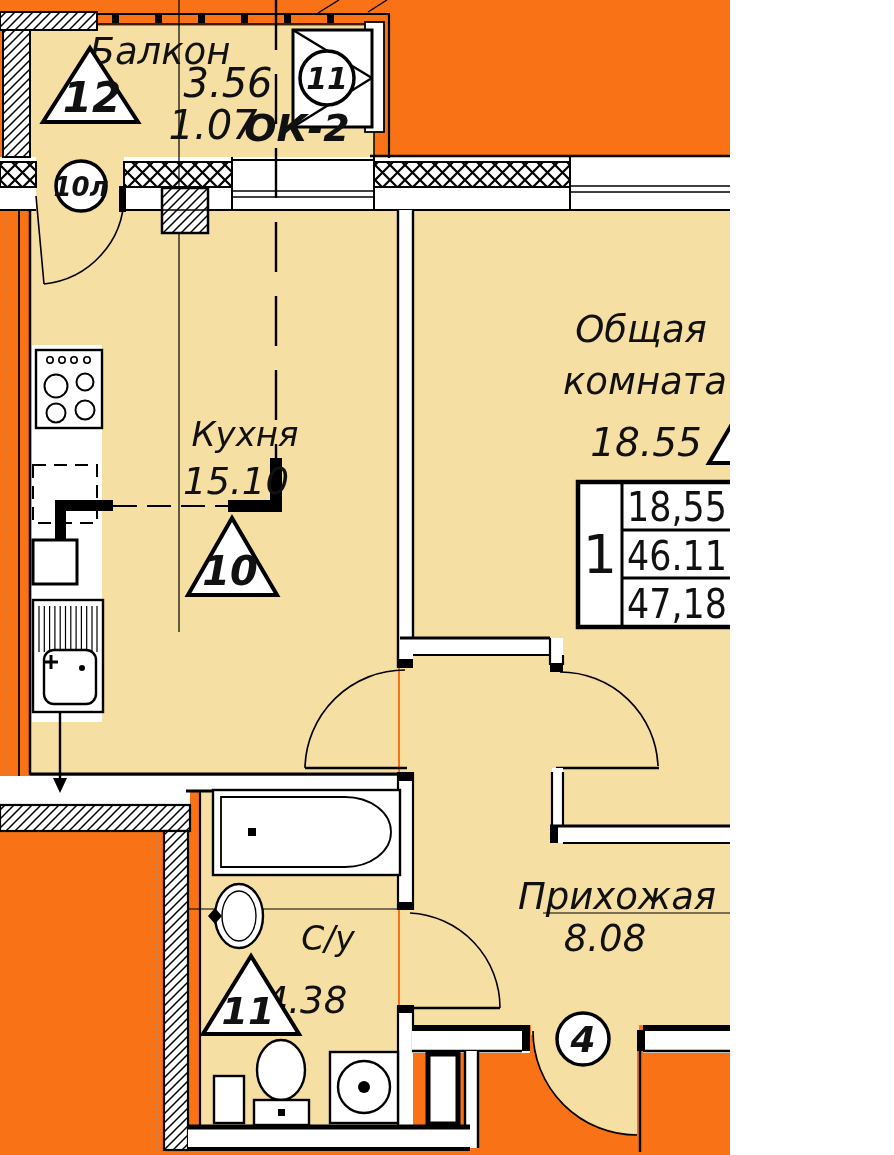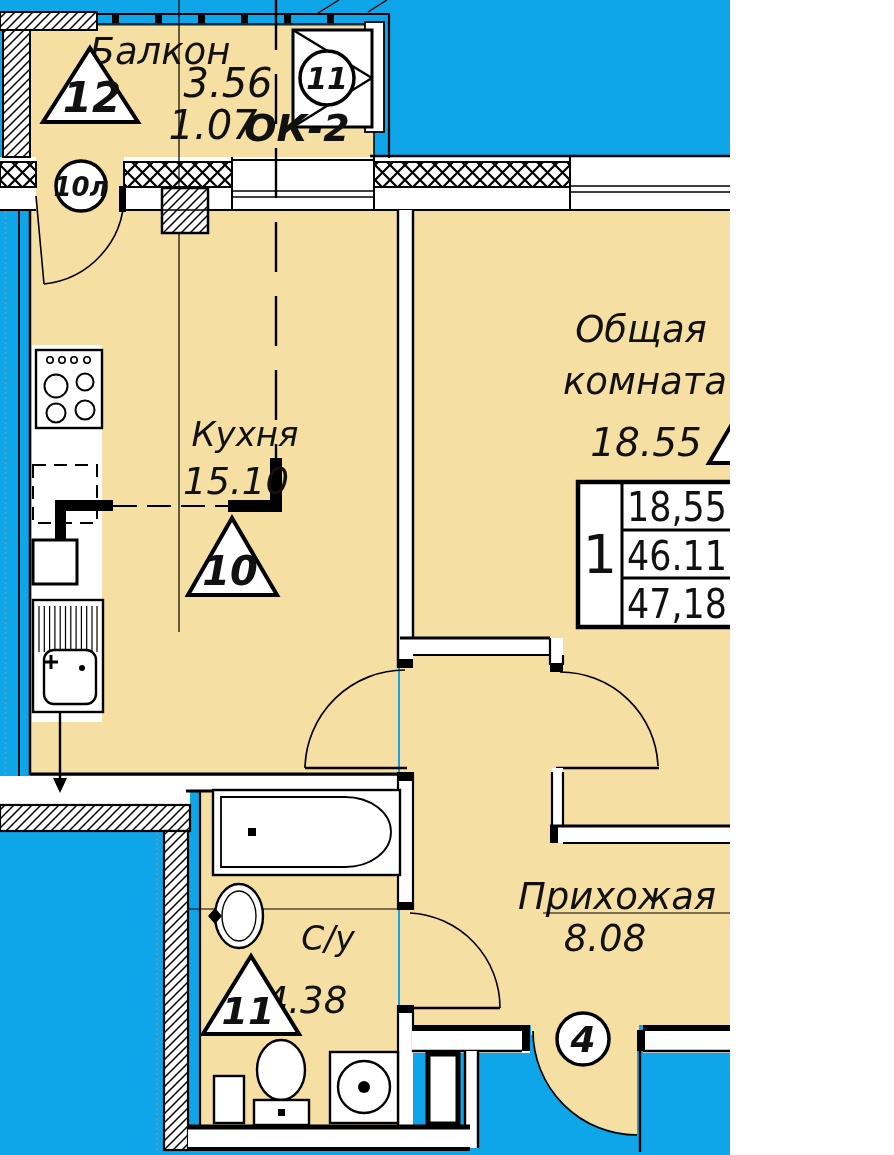--- a/index.html
+++ b/index.html
@@ -1,16 +1,16 @@
 <!DOCTYPE html>
 <html><head>
 <meta charset="utf-8">
 <style>
   html,body{margin:0;padding:0;background:#fff;}
-  #stage{position:relative;width:730px;height:1155px;background:#0ea5e9;overflow:hidden;}
+  #stage{position:relative;width:730px;height:1155px;background:#f97316;overflow:hidden;}
   svg{display:block;}
   text{font-family:"DejaVu Sans","Liberation Sans",sans-serif;fill:#111;}
   .lbl{font-style:italic;}
   .mknum{font-style:italic;font-weight:bold;}
   .stamp{font-weight:500;}
   .w{stroke:#000;fill:none;}
 </style>
 </head>
 <body>
 

